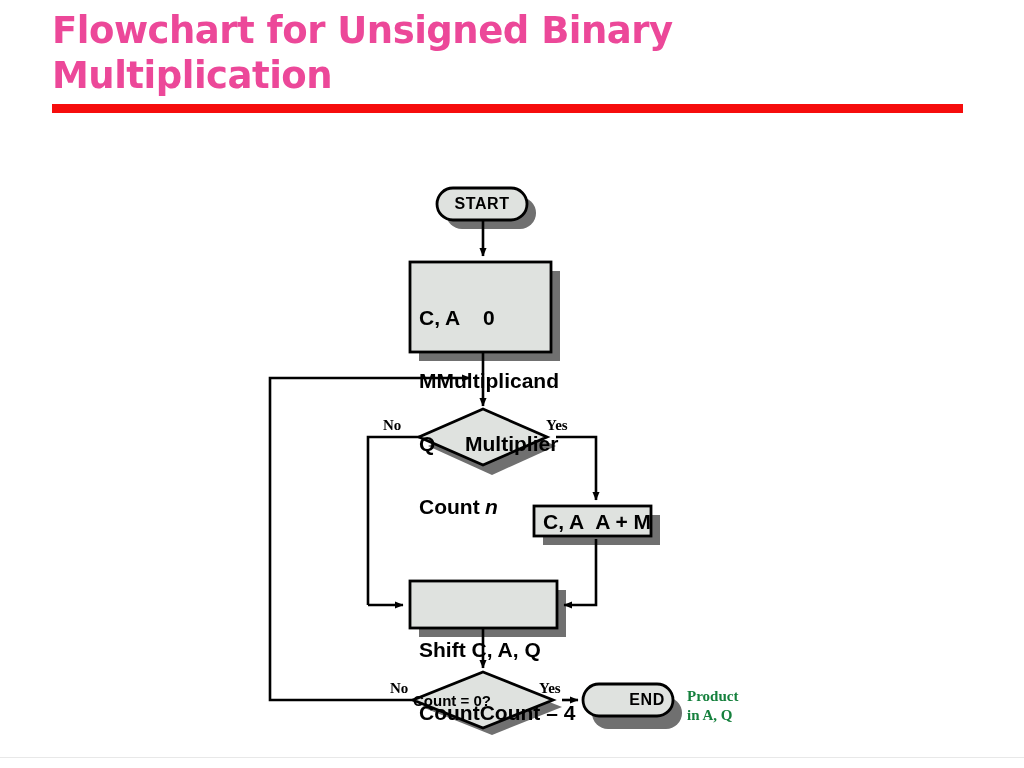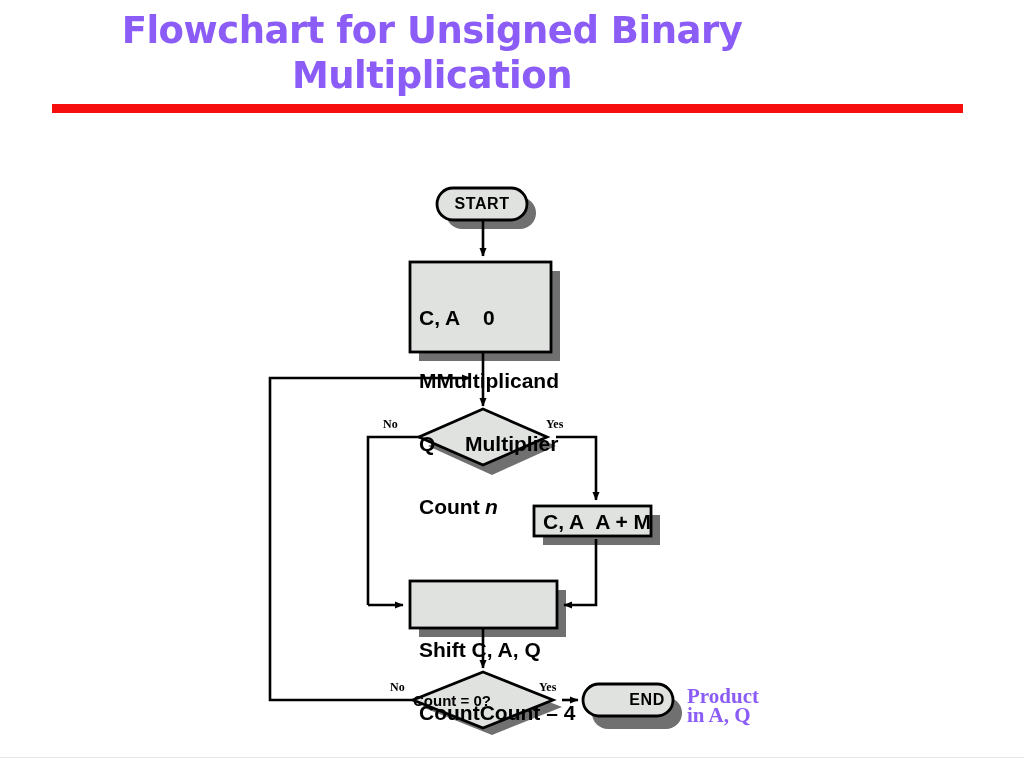--- a/index.html
+++ b/index.html
@@ -19,23 +19,22 @@
   #slide-title {
     position: absolute;
     left: 52px;
     top: 8px;
     width: 760px;
     font-family: "DejaVu Sans", sans-serif;
     font-weight: bold;
     font-size: 37px;
     line-height: 1.22;
     letter-spacing: -0.5px;
-    color: #8b5cf6;
+    color: #ec4899;
     white-space: pre-line;
-    text-align: center;
   }
   #title-rule {
     position: absolute;
     left: 52px;
     top: 104px;
     width: 911px;
     height: 9px;
     background: #f60d0d;
   }
   #footer-rule {
@@ -67,41 +66,41 @@
     font-family: Liberation Sans, sans-serif;
     font-weight: bold;
     color: #000000;
     white-space: pre;
     pointer-events: none;
   }
   .edge-label {
     position: absolute;
     font-family: "Liberation Serif", serif;
     font-weight: bold;
-    font-size: 12px;
+    font-size: 15px;
     color: #000000;
     white-space: pre;
   }
   .terminal-label {
     font-size: 16px;
     letter-spacing: 0.6px;
   }
   .process-label {
     font-size: 21px;
     line-height: 21px;
   }
   .decision-label {
     font-size: 15px;
   }
   .note-label {
     font-family: "Liberation Serif", serif;
     font-weight: bold;
-    font-size: 21px;
+    font-size: 15px;
     line-height: 19px;
-    color: #8b5cf6;
+    color: #15803d;
     white-space: pre-line;
     position: absolute;
   }
   .ital { font-style: italic; }
   sub { font-size: 0.68em; }
 </style>
 </head>
 <body>
 
 <div id="slide-title">Flowchart for Unsigned Binary

